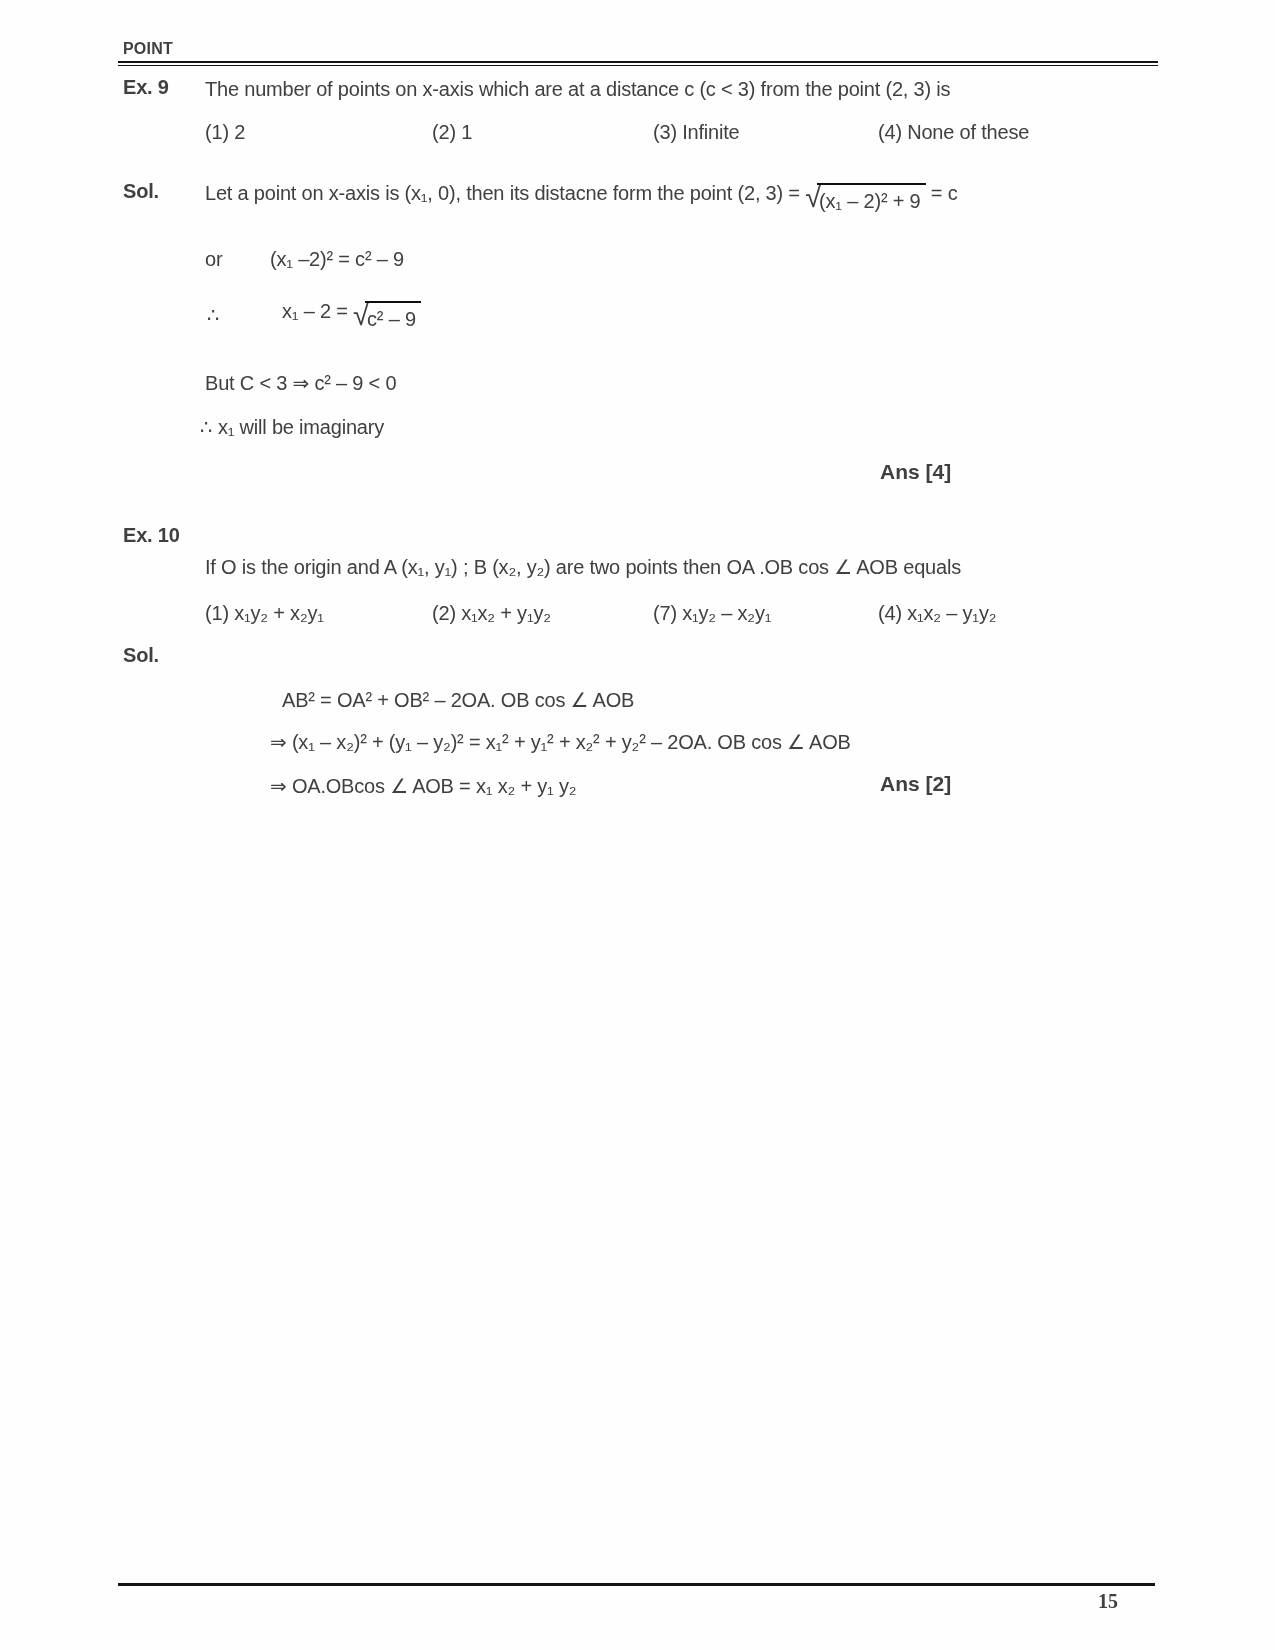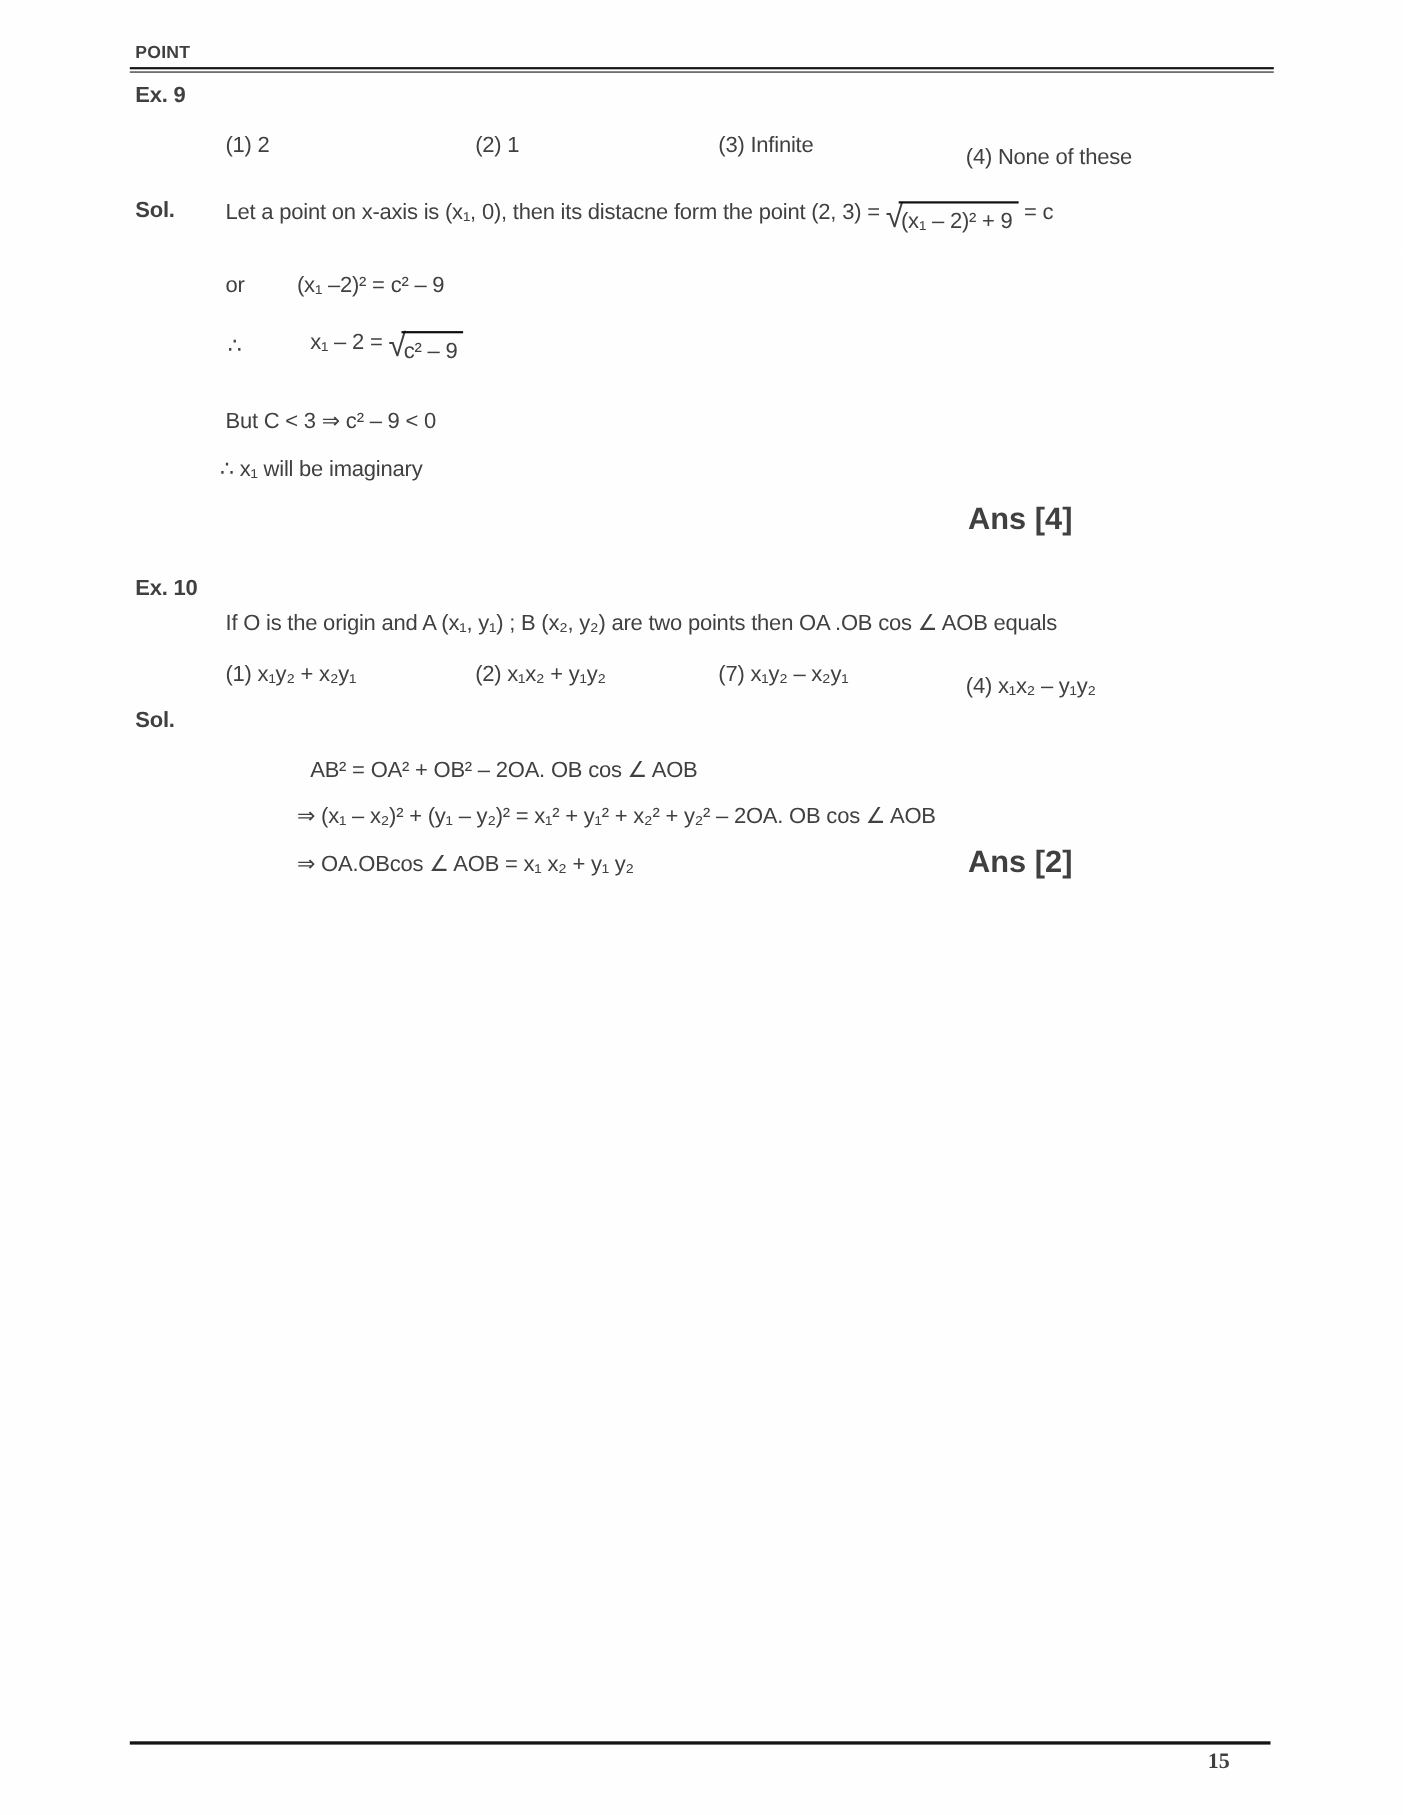--- a/index.html
+++ b/index.html
@@ -15,45 +15,46 @@
   
   .hdr-title { position:absolute; left:123px; top:40px; font-size:16px; font-weight:bold; letter-spacing:0.2px; }
   .hdr-rule { position:absolute; left:118px; top:61px; width:1040px; }
   .hdr-rule .l1 { height:2.4px; background:#141414; }
   .hdr-rule .l2 { height:1.6px; background:#141414; margin-top:1.4px; }
 
   
   .opt1 { position:absolute; left:205px; }
   .opt2 { position:absolute; left:432px; }
   .opt3 { position:absolute; left:653px; }
-  .opt4 { position:absolute; left:878px;margin-top:11px; }
+  .opt4 { position:absolute; left:878px; }
 
   
   .sqrt { display:inline-flex; vertical-align:-7px; }
   .sqrt-sign { font-size:29px; line-height:29px; letter-spacing:0; }
   .radicand { border-top:2px solid #0d0d0d; padding:3px 5px 0 2px; margin-left:-4px; height:fit-content; }
 
-  .ans { position:absolute; left:880px; font-weight:bold; font-size:28px; letter-spacing:0; }
+  .ans { position:absolute; left:880px; font-weight:bold; font-size:21px; letter-spacing:0; }
 
   
   .ftr-rule { position:absolute; left:118px; top:1583px; width:1037px; height:3px; background:#141414; }
   .page-num { position:absolute; left:1098px; top:1590px; font-family:"Liberation Serif","DejaVu Serif",serif; font-weight:bold; font-size:20px; letter-spacing:0; }
 </style>
 </head>
 <body>
 
 <div class="page">
 
   <div class="hdr-title">POINT</div>
   <div class="hdr-rule">
     <div class="l1"></div>
       <div class="l2"></div>
   </div>
 
   <div class="lbl" style="top:76px">Ex. 9</div>
+  <div class="row txt205" style="top:76px">The number of points on x-axis which are at a distance c (c &lt; 3) from the point (2, 3) is</div>
 
   <div>
     <span class="row opt1" style="top:119px">(1) 2</span>
     <span class="row opt2" style="top:119px">(2) 1</span>
     <span class="row opt3" style="top:119px">(3) Infinite</span>
     <span class="row opt4" style="top:119px">(4) None of these</span>
   </div>
 
   <div class="lbl" style="top:180px">Sol.</div>
   <div class="row txt205" style="top:180px">

